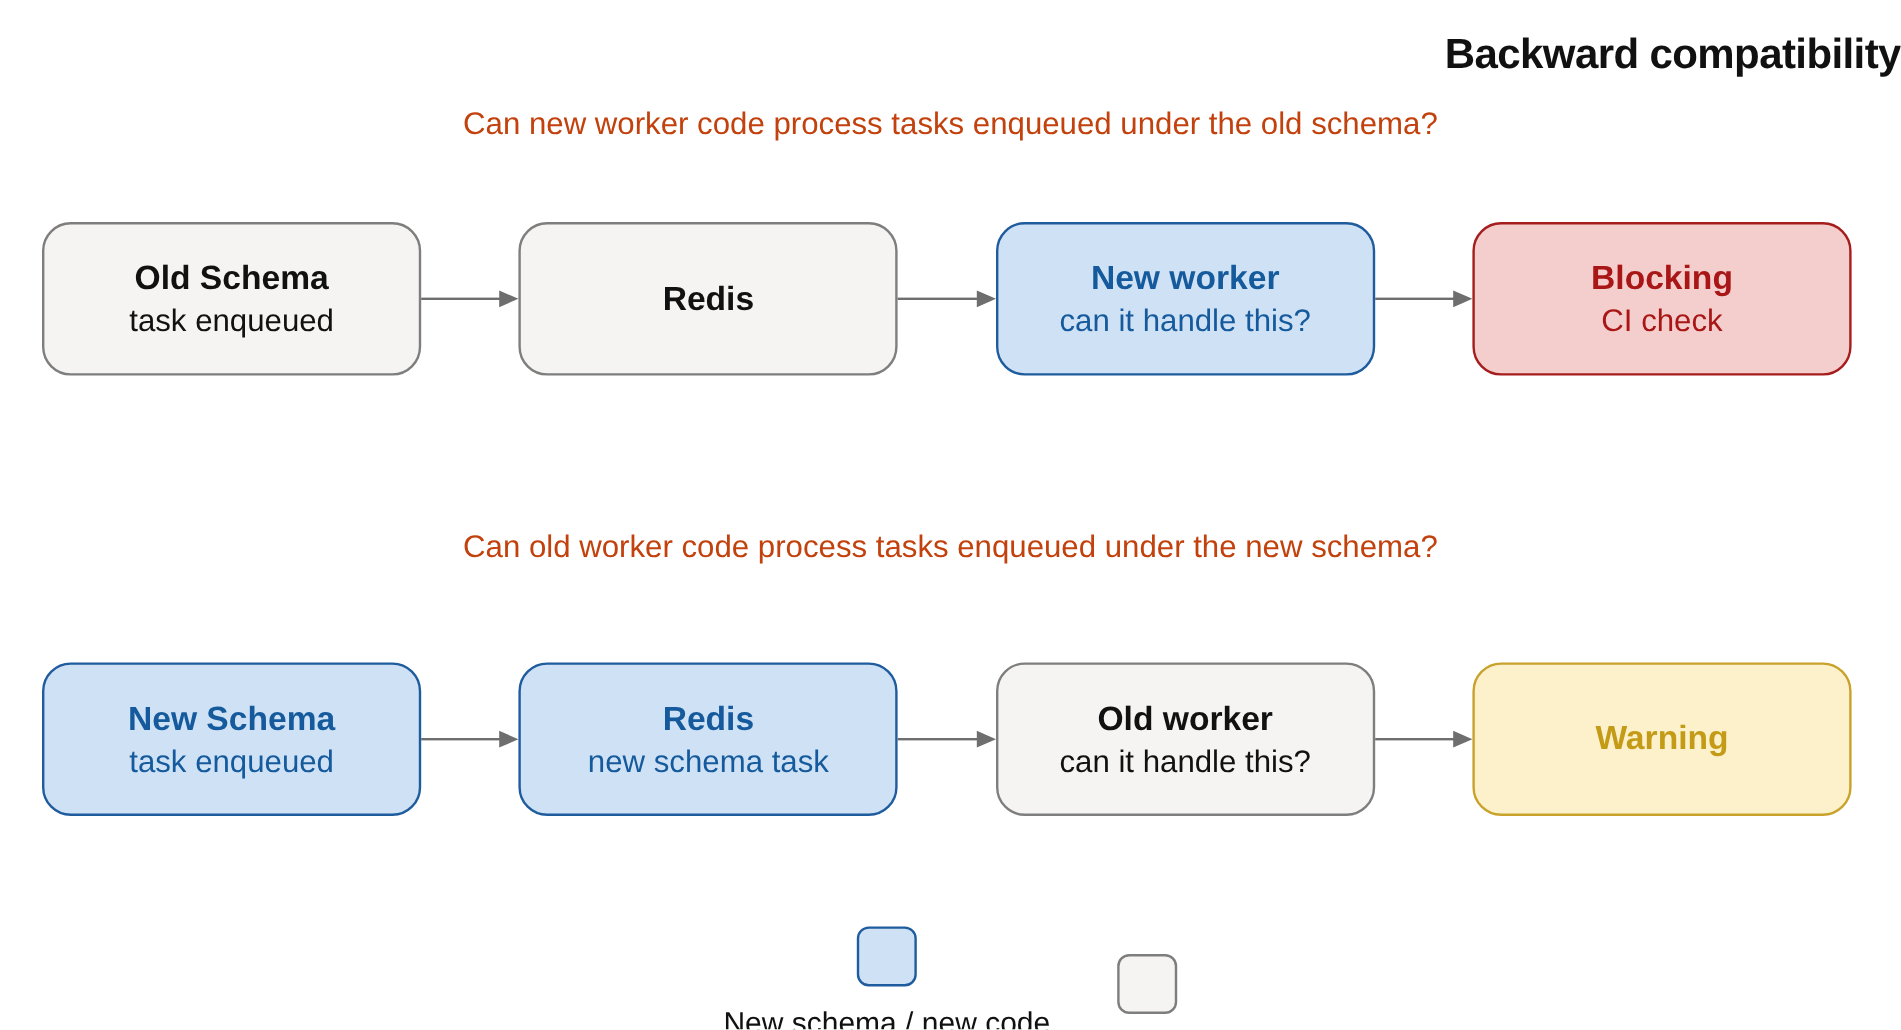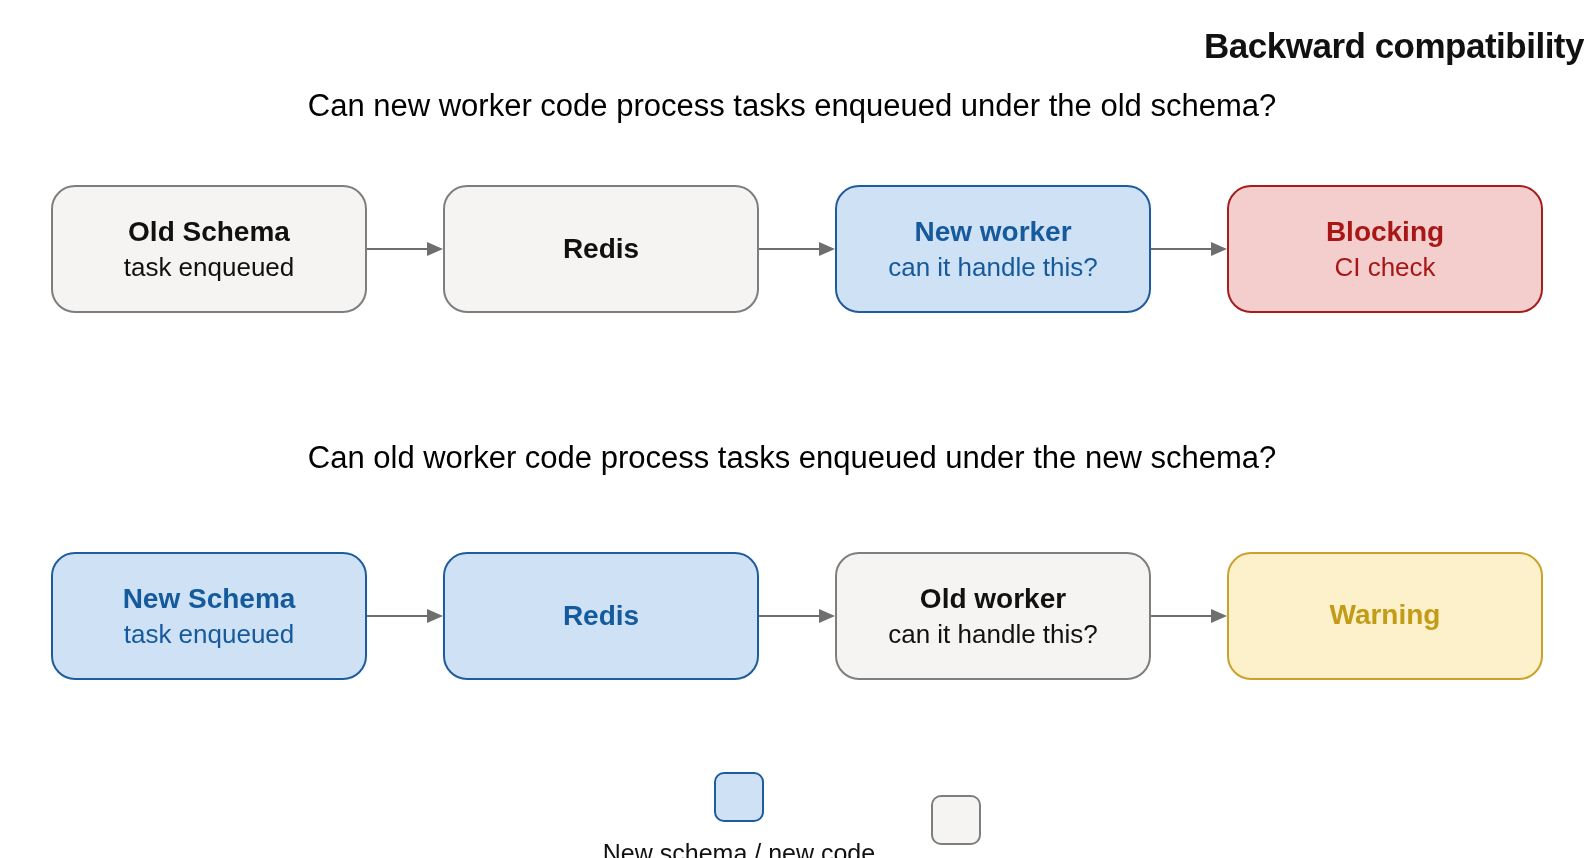--- a/index.html
+++ b/index.html
@@ -25,27 +25,27 @@
     font-weight: 700;
     color: var(--heading, #111111);
     letter-spacing: -0.5px;
   }
   .sec-sub {
     position: absolute;
     left: 0;
     width: 100%;
     margin: 0;
     text-align: center;
-    font-size: 31px;
+    font-size: 26px;
     font-weight: 400;
-    color: #000000;
+    color: #c2410c;
   }
   .flow {
     position: absolute;
-    left: 27px;
+    left: 11px;
     right: 41px;
     height: 128px;
     display: flex;
     align-items: center;
     padding-left: 24px;
   }
   .node {
     width: 316px;
     height: 128px;
     box-sizing: border-box;
@@ -180,20 +180,21 @@
   <div class="flow" style="top:552px">
     <div class="node new">
       <div class="node-title">New Schema</div>
       <div class="node-sub">task enqueued</div>
     </div>
     <div class="arrow">
         <span class="head"></span>
       </div>
     <div class="node new">
       <div class="node-title">Redis</div>
+      <div class="node-sub">new schema task</div>
     </div>
     <div class="arrow">
         <span class="head"></span>
       </div>
     <div class="node old">
       <div class="node-title">Old worker</div>
       <div class="node-sub">can it handle this?</div>
     </div>
     <div class="arrow">
         <span class="head"></span>

